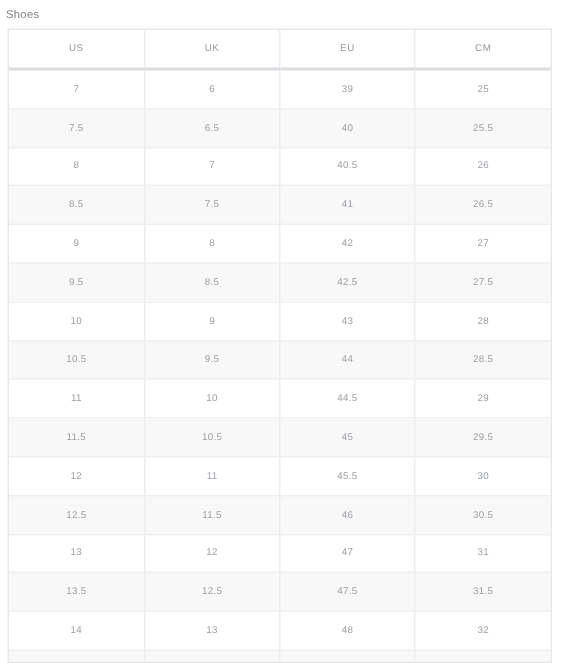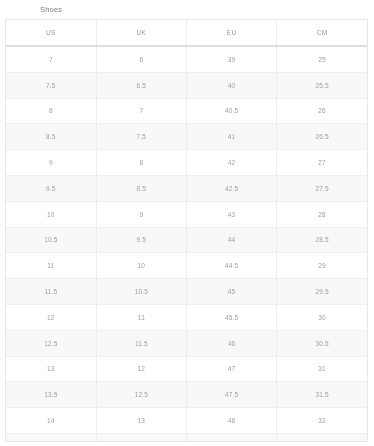--- a/index.html
+++ b/index.html
@@ -22,21 +22,20 @@
     padding: 0;
   }
 
   .section-title {
     font-size: 7.5px;
     color: #7e8286;
     letter-spacing: 0.2px;
     padding: 4px 0 0 4px;
     line-height: 11px;
     font-weight: 400;
-    margin-left: 36px;
   }
 
   .table-wrap {
     position: absolute;
     left: 5px;
     top: 19px;
     width: 363px;
     height: 423px;
     box-sizing: border-box;
     border: 1px solid #e6e7e9;

